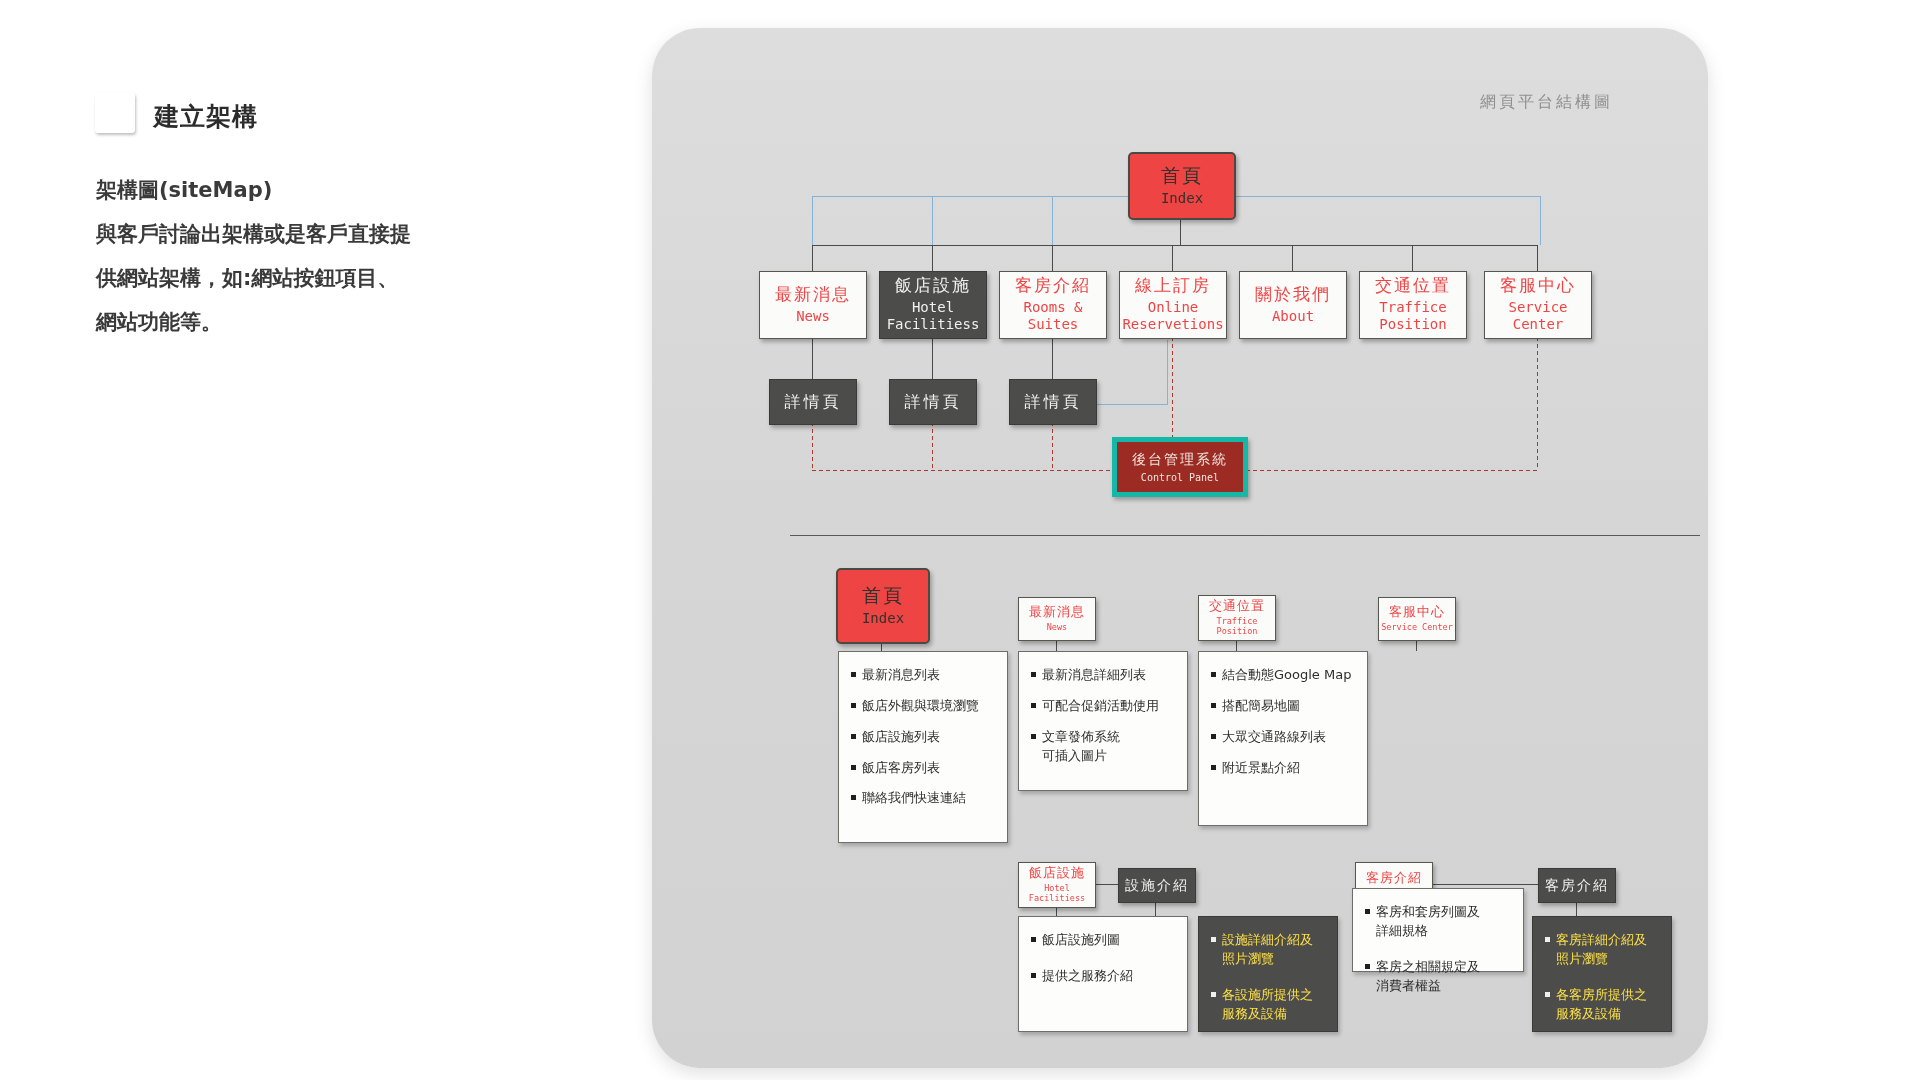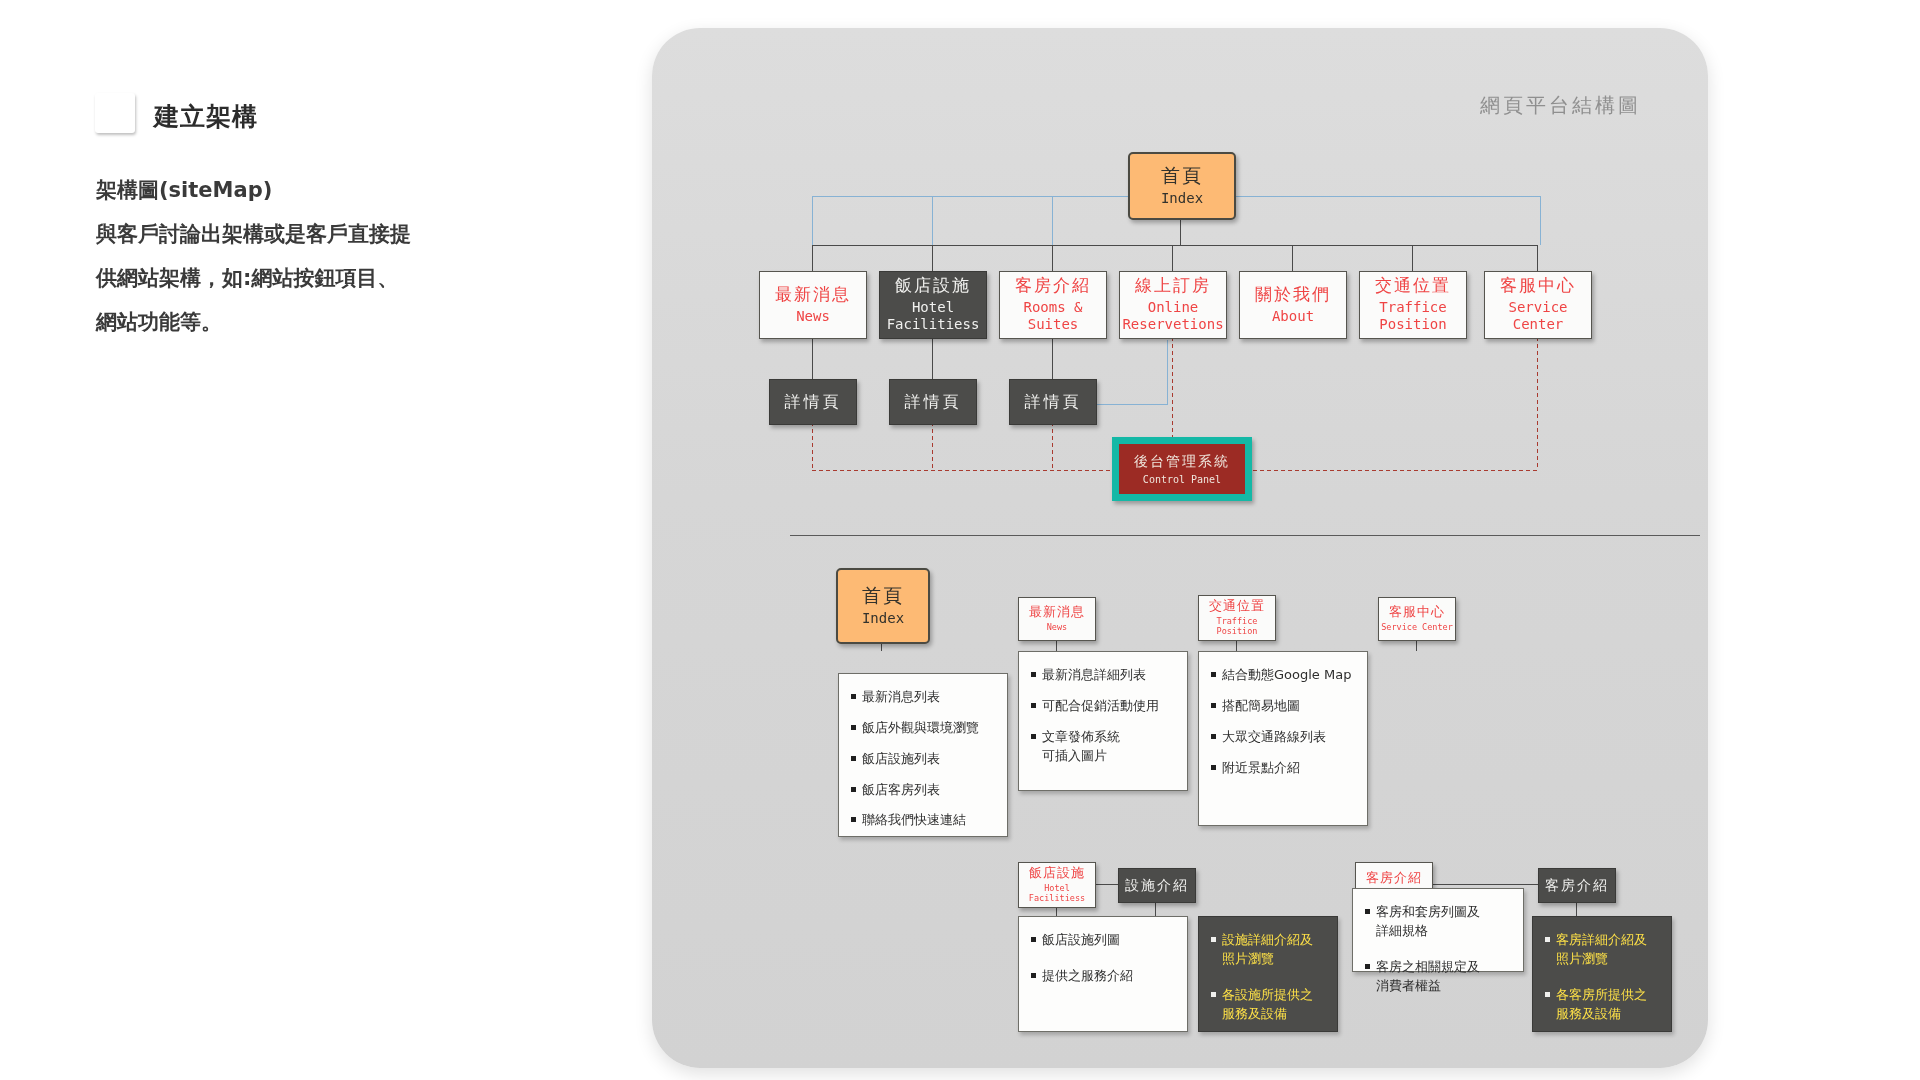--- a/index.html
+++ b/index.html
@@ -11,31 +11,31 @@
 al              background:linear-gradient(180deg,#9a9a9a,#6c6c6c);color:#fff;font-size:24px;font-weight:700;
               display:flex;align-items:center;justify-content:center;box-shadow:1px 2px 3px rgba(0,0,0,.25);}
   .step-title{position:absolute;left:154px;top:100px;font-size:25px;font-weight:700;color:#2c2c2c;letter-spacing:1px;}
   .body-text{position:absolute;left:96px;top:168px;width:360px;}
   .body-line{font-size:21px;line-height:44px;font-weight:700;color:#3a3a3a;}
 
   
   .panel{position:absolute;left:652px;top:28px;width:1056px;height:1040px;border-radius:48px;
          background:linear-gradient(180deg,#dddddd 0%,#d6d6d6 45%,#d2d2d2 100%);
          box-shadow:0 6px 18px rgba(0,0,0,.12);z-index:0;}
-  .panel-title{position:absolute;left:1480px;top:92px;font-size:20px;letter-spacing:3px;color:#8f8f8f;z-index:2;}
+  .panel-title{position:absolute;left:1480px;top:92px;font-size:16px;letter-spacing:3px;color:#8f8f8f;z-index:2;}
 
   svg.wires{position:absolute;left:0;top:0;z-index:1;pointer-events:none;shape-rendering:crispEdges;}
 
   
   .node{position:absolute;z-index:2;display:flex;flex-direction:column;align-items:center;justify-content:center;
         text-align:center;box-shadow:2px 3px 4px rgba(0,0,0,.28);}
   .light{background:#fbfbfa;border:1px solid #56554f;color:#ef4444;}
   .dark{background:#4c4c4a;border:1px solid #3a3a38;color:#f1f1ef;}
-  .cream{background:#fdba74;border:2px solid #4b4a42;border-radius:5px;color:#33322c;}
-  .red{background:#9c2b24;border:7px solid #14b8a6;color:#efe6dd;}
+  .cream{background:#ef4444;border:2px solid #4b4a42;border-radius:5px;color:#33322c;}
+  .red{background:#9c2b24;border:5px solid #14b8a6;color:#efe6dd;}
   .zh{font-size:17px;letter-spacing:2px;line-height:1.15;}
   .zh-lg{font-size:19px;}
   .zh-sm{font-size:13px;letter-spacing:1px;}
   .en{font-family:"DejaVu Sans Mono",monospace;font-size:14px;margin-top:3px;white-space:pre-line;line-height:1.25;}
   .en-sm{font-size:8.5px;margin-top:2px;}
   .dp-label{font-size:16px;letter-spacing:3px;}
   .cp-zh{font-size:14px;letter-spacing:2px;}
   .cp-en{font-family:"DejaVu Sans Mono",monospace;font-size:10px;margin-top:3px;}
   .link-label{font-size:14px;letter-spacing:2px;}
 
@@ -163,21 +163,21 @@
 
   <div class="node red" style="left:1112px;top:437px;width:126px;height:50px;">
     <div class="cp-zh">後台管理系統</div>
     <div class="cp-en">Control Panel</div>
   </div>
 
   <div class="node cream" style="left:836px;top:568px;width:90px;height:72px;">
     <div class="zh zh-lg">首頁</div>
     <div class="en">Index</div>
   </div>
-  <div class="list" style="left:838px;top:673px;width:170px;height:164px;">
+  <div class="list" style="left:838px;top:651px;width:170px;height:192px;">
     <div class="li">
         <span class="sq"></span>
         <span class="li-t">最新消息列表</span>
       </div>
     <div class="li">
         <span class="sq"></span>
         <span class="li-t">飯店外觀與環境瀏覽</span>
       </div>
     <div class="li">
         <span class="sq"></span>

